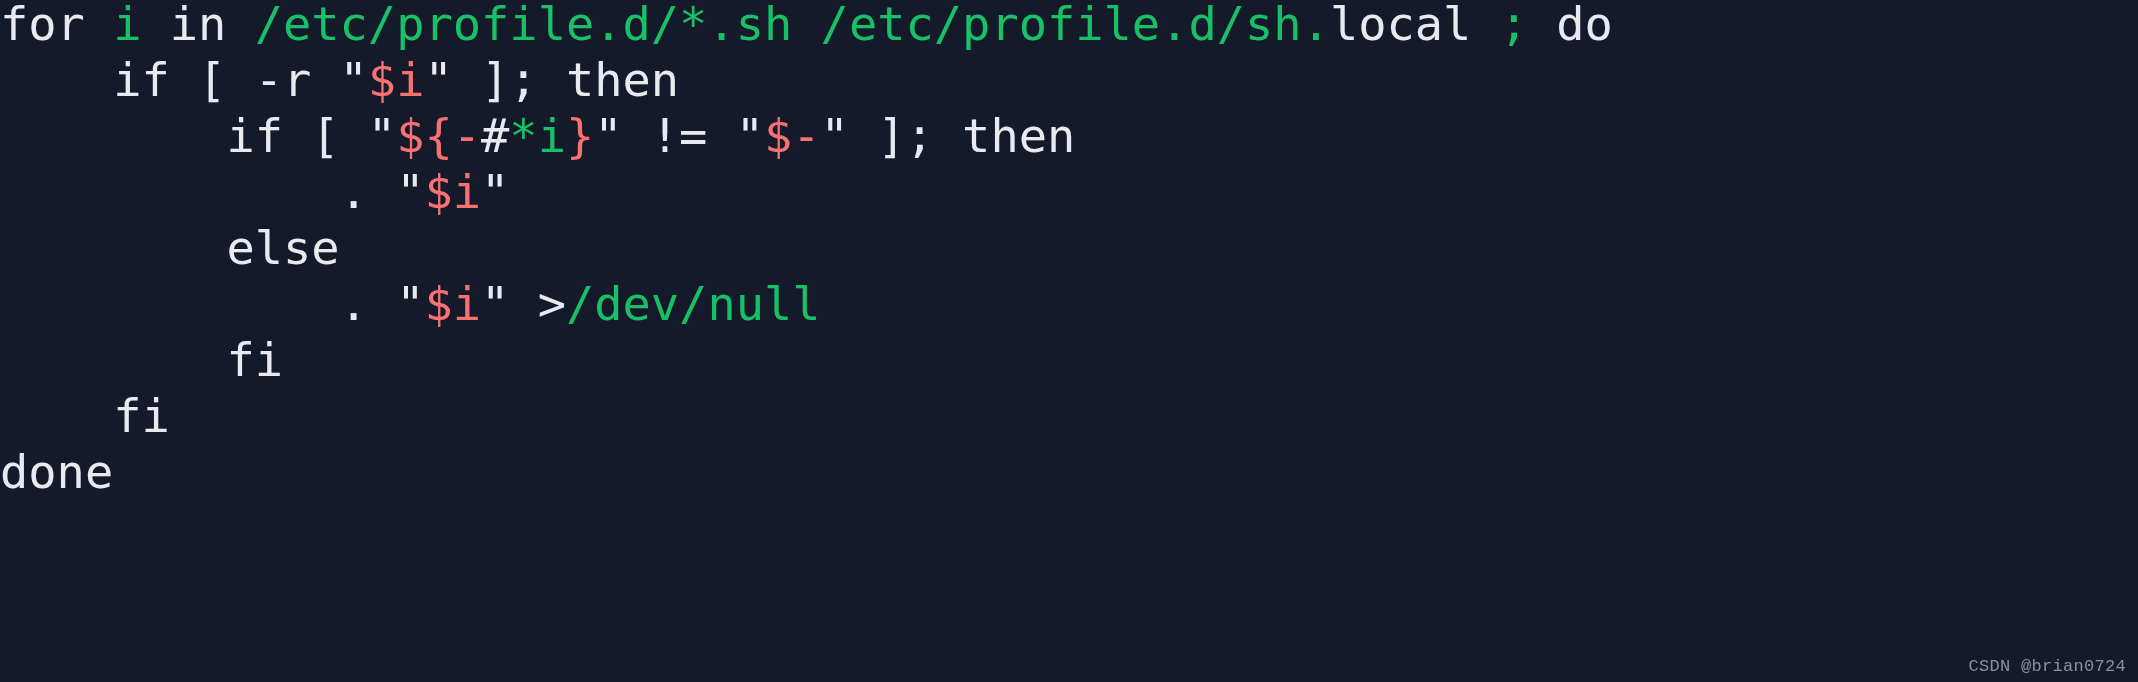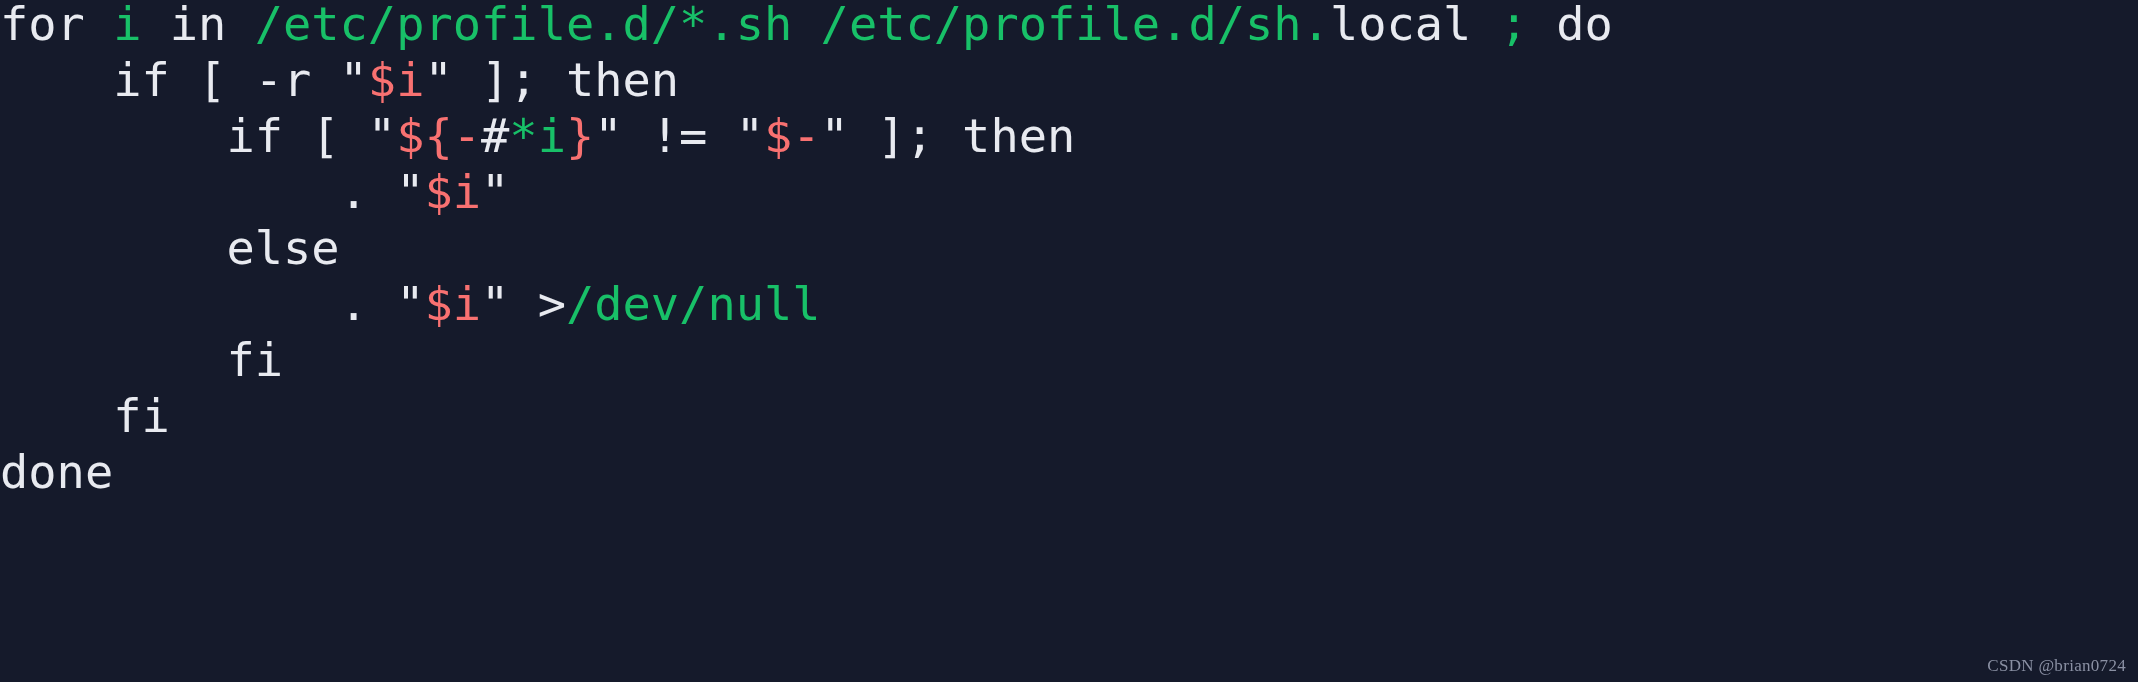--- a/index.html
+++ b/index.html
@@ -31,21 +31,21 @@
     white-space: pre;
     height: 56px;
   }
   .tok-plain  { color: #e8eaf0; }
   .tok-string { color: #18c068; }
   .tok-var    { color: #f87171; }
   #watermark {
     position: absolute;
     right: 12px;
     bottom: 6px;
-    font-family: Liberation Serif, serif;
+    font-family: Liberation Mono, monospace;
     font-size: 17px;
     color: #8a90a3;
     letter-spacing: 0.3px;
     white-space: pre;
   }
 </style>
 </head>
 <body>
 
 <div id="screenshot">

